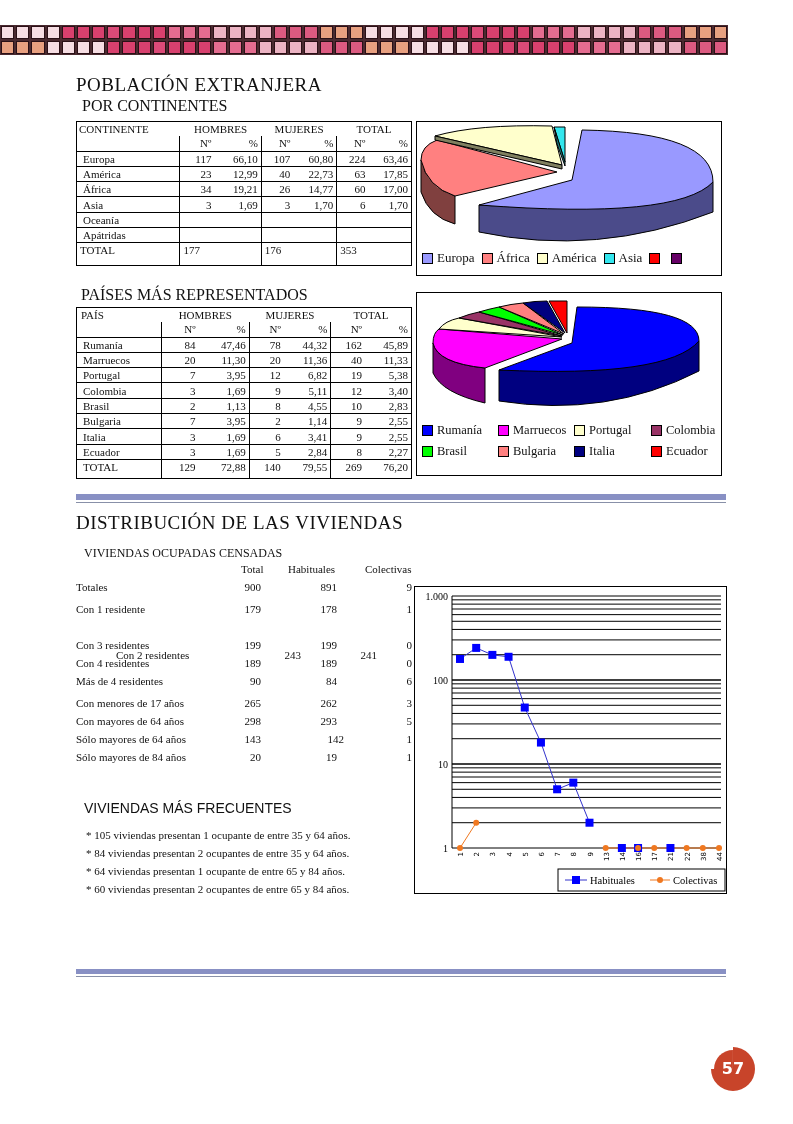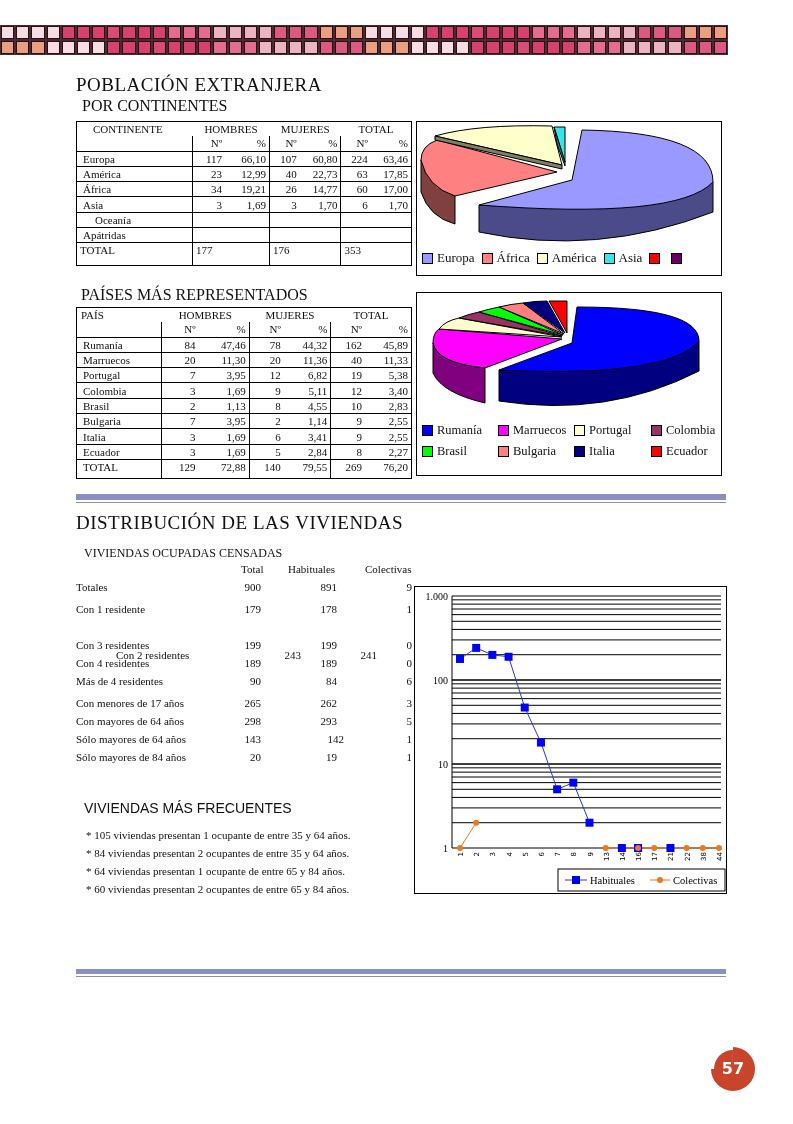--- a/index.html
+++ b/index.html
@@ -131,21 +131,21 @@
     <div style="background: rgb(220, 90, 128);"></div>
     <div style="background: rgb(220, 90, 128);"></div>
   </div>
 
 <div class="abs title1">POBLACIÓN EXTRANJERA</div>
 <div class="abs title2">POR CONTINENTES</div>
 
 <table class="dt" style="left:76px;top:121px;width:336px;">
   <tbody>
       <tr>
-    <td style="padding-left:16px">CONTINENTE</td>
+    <td style="padding-left:2px">CONTINENTE</td>
     <td colspan="2" style="text-align:center">HOMBRES</td>
     <td colspan="2" style="text-align:center">MUJERES</td>
     <td colspan="2" style="text-align:center">TOTAL</td>
   </tr>
   <tr class="row">
     <td class="sep"></td>
     <td class="n">Nº</td>
     <td class="n sep">%</td>
     <td class="n">Nº</td>
     <td class="n sep">%</td>
@@ -184,21 +184,21 @@
       <tr class="row">
         <td class="sep" style="padding-left: 6px;">Asia</td>
         <td class="n">3</td>
         <td class="n sep">1,69</td>
         <td class="n">3</td>
         <td class="n sep">1,70</td>
         <td class="n">6</td>
         <td class="n">1,70</td>
       </tr>
       <tr class="row">
-        <td class="sep" style="padding-left: 18px;">Oceanía</td>
+        <td class="sep" style="padding-left: 6px;">Oceanía</td>
         <td class="n"></td>
         <td class="n sep"></td>
         <td class="n"></td>
         <td class="n sep"></td>
         <td class="n"></td>
         <td class="n"></td>
       </tr>
       <tr class="row">
         <td class="sep" style="padding-left: 6px;">Apátridas</td>
         <td class="n"></td>

